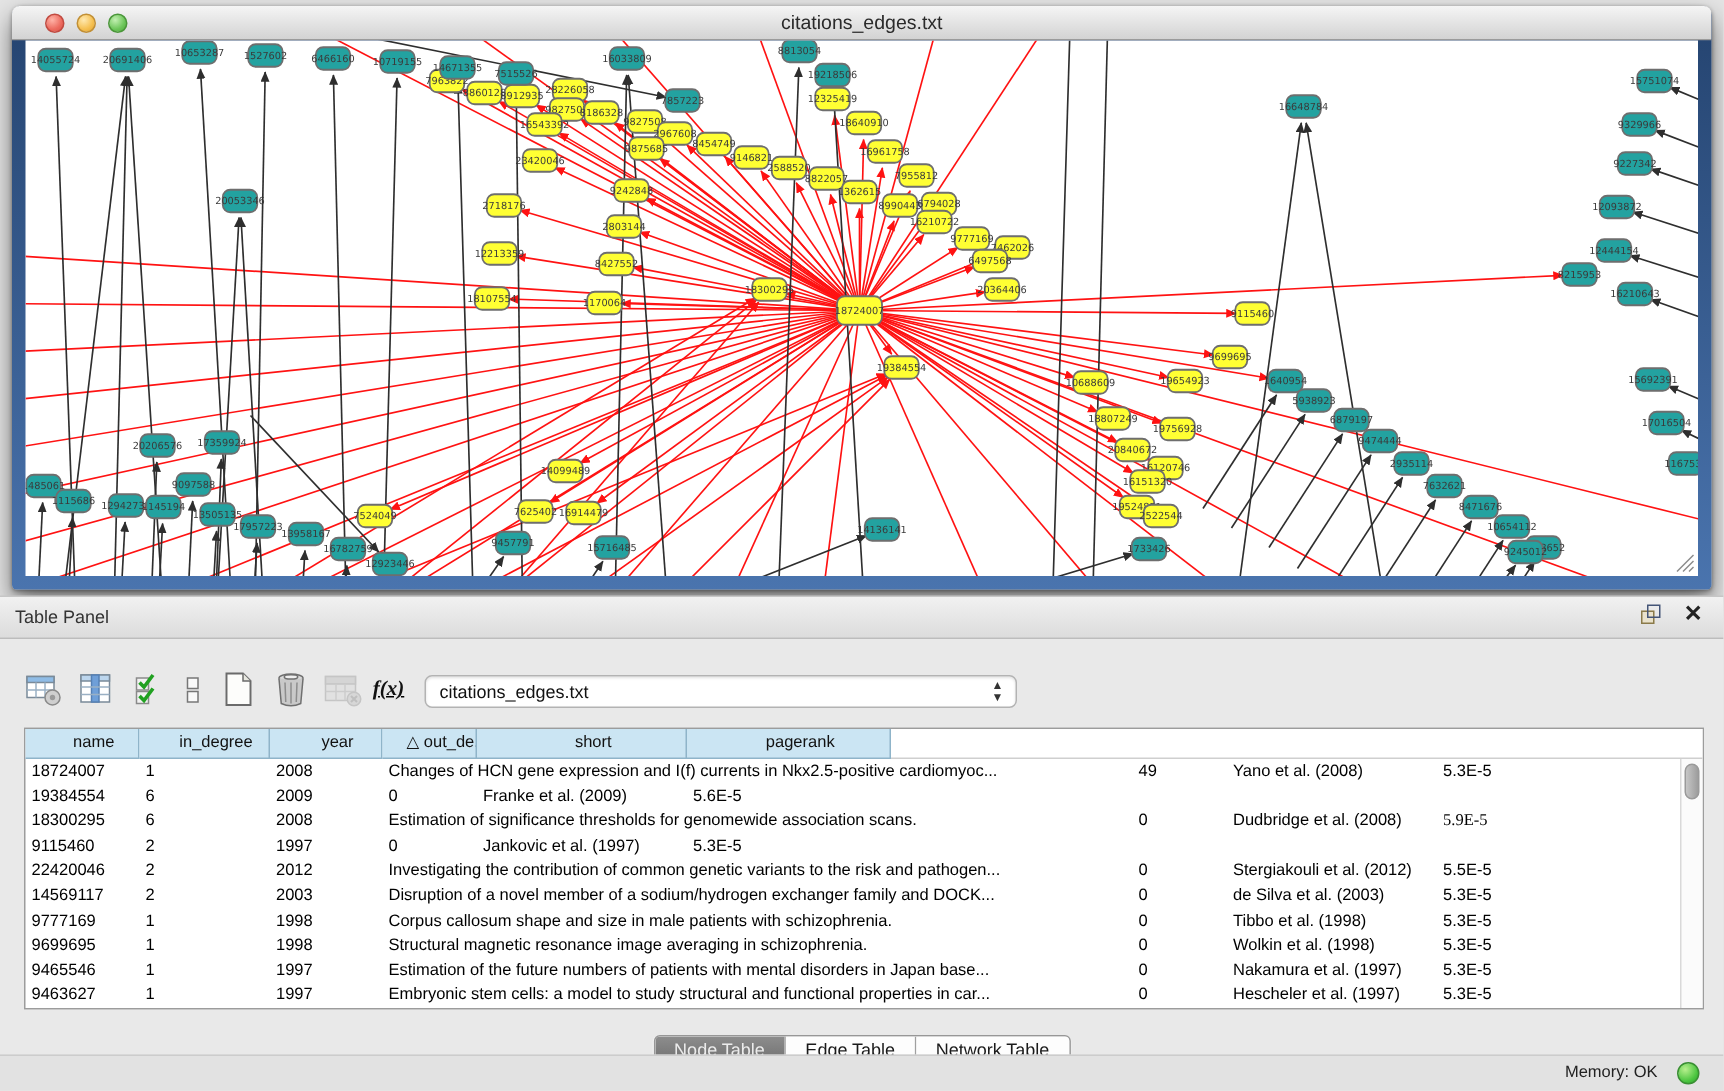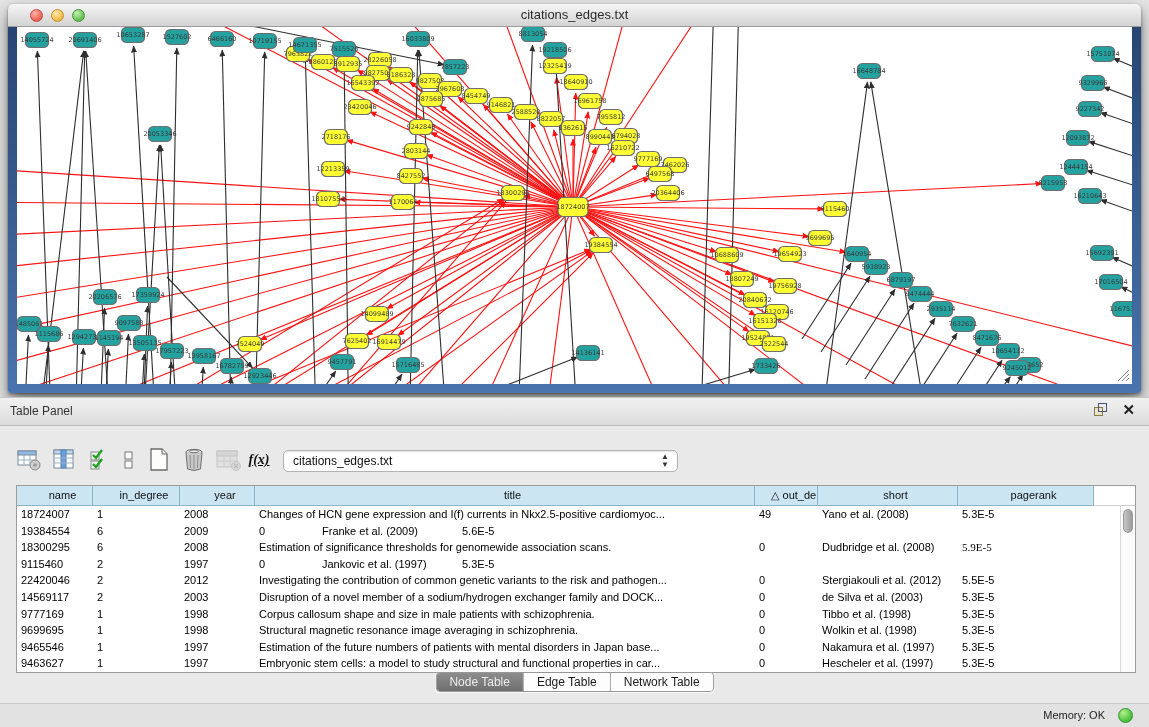--- a/index.html
+++ b/index.html
@@ -53,21 +53,21 @@
     font-size:11px; color:#111; text-align:center; line-height:19px; overflow:hidden; white-space:nowrap;padding-left:16px; }
   .th-filler { flex:1; background:#fff; border-bottom:1px solid #cfcfcf; }
   .tbody { position:absolute; left:0; top:20px; right:16px; bottom:0; overflow:hidden; }
   .tr { display:flex; height:16.6px; }
   .td { font-size:11px; color:#000; line-height:16.6px; padding-left:4px; overflow:hidden; white-space:nowrap; }
   .vscroll { position:absolute; right:0; top:20px; bottom:0; width:15px; background:#fbfbfb; border-left:1px solid #d9d9d9; }
   .vthumb { position:absolute; left:2px; top:3px; width:10px; height:24px; border-radius:5px;
     background:linear-gradient(90deg,#c6c6c6,#9d9d9d); border:1px solid #9a9a9a; }
 
   
-  .tabs { position:absolute; left:50%; top:246px; transform:translateX(-50%); display:flex; height:20px;
+  .tabs { position:absolute; left:50%; top:264px; transform:translateX(-50%); display:flex; height:20px;
     border:1px solid #979797; border-radius:4px; overflow:hidden; background:#fdfdfd;
     box-shadow:0 1px 1px rgba(255,255,255,.8); }
   .tab { font-size:12px; line-height:19px; padding:0 13px; color:#1a1a1a; border-right:1px solid #a0a0a0; background:#fdfdfd; }
   .tab:last-child { border-right:none; }
   .tab.selected { background:linear-gradient(#8d8d8d,#6f6f6f); color:#ececec; }
 
   
   .statusbar { position:absolute; left:0; bottom:0; width:1149px; height:24px; background:#e2e2e2; border-top:1px solid #cccccc; }
   .mem-label { position:absolute; right:44px; top:5px; font-size:11px; color:#222; }
   .mem-dot { position:absolute; right:16px; top:4px; width:15px; height:15px; border-radius:50%;
@@ -744,21 +744,20 @@
         <span>▲</span>
         <span>▼</span>
       </span>
   </div>
 
   <div class="table-wrap">
     <div class="thead" id="thead">
         <div class="th" style="width: 76px; flex: 0 0 76px;">name</div>
         <div class="th" style="width: 87px; flex: 0 0 87px;">in_degree</div>
         <div class="th" style="width: 75px; flex: 0 0 75px;">year</div>
-        <div class="th" style="width: 500px; flex: 0 0 500px;">title</div>
         <div class="th" style="width: 63px; flex: 0 0 63px;">△ out_de...</div>
         <div class="th" style="width: 140px; flex: 0 0 140px;">short</div>
         <div class="th" style="width: 136px; flex: 0 0 136px;">pagerank</div>
         <div class="th-filler"></div>
       </div>
     <div class="tbody" id="tbody">
         <div class="tr">
           <div class="td" style="flex: 0 0 76px; width: 76px;">18724007</div>
           <div class="td" style="flex: 0 0 87px; width: 87px;">1</div>
           <div class="td" style="flex: 0 0 75px; width: 75px;">2008</div>

